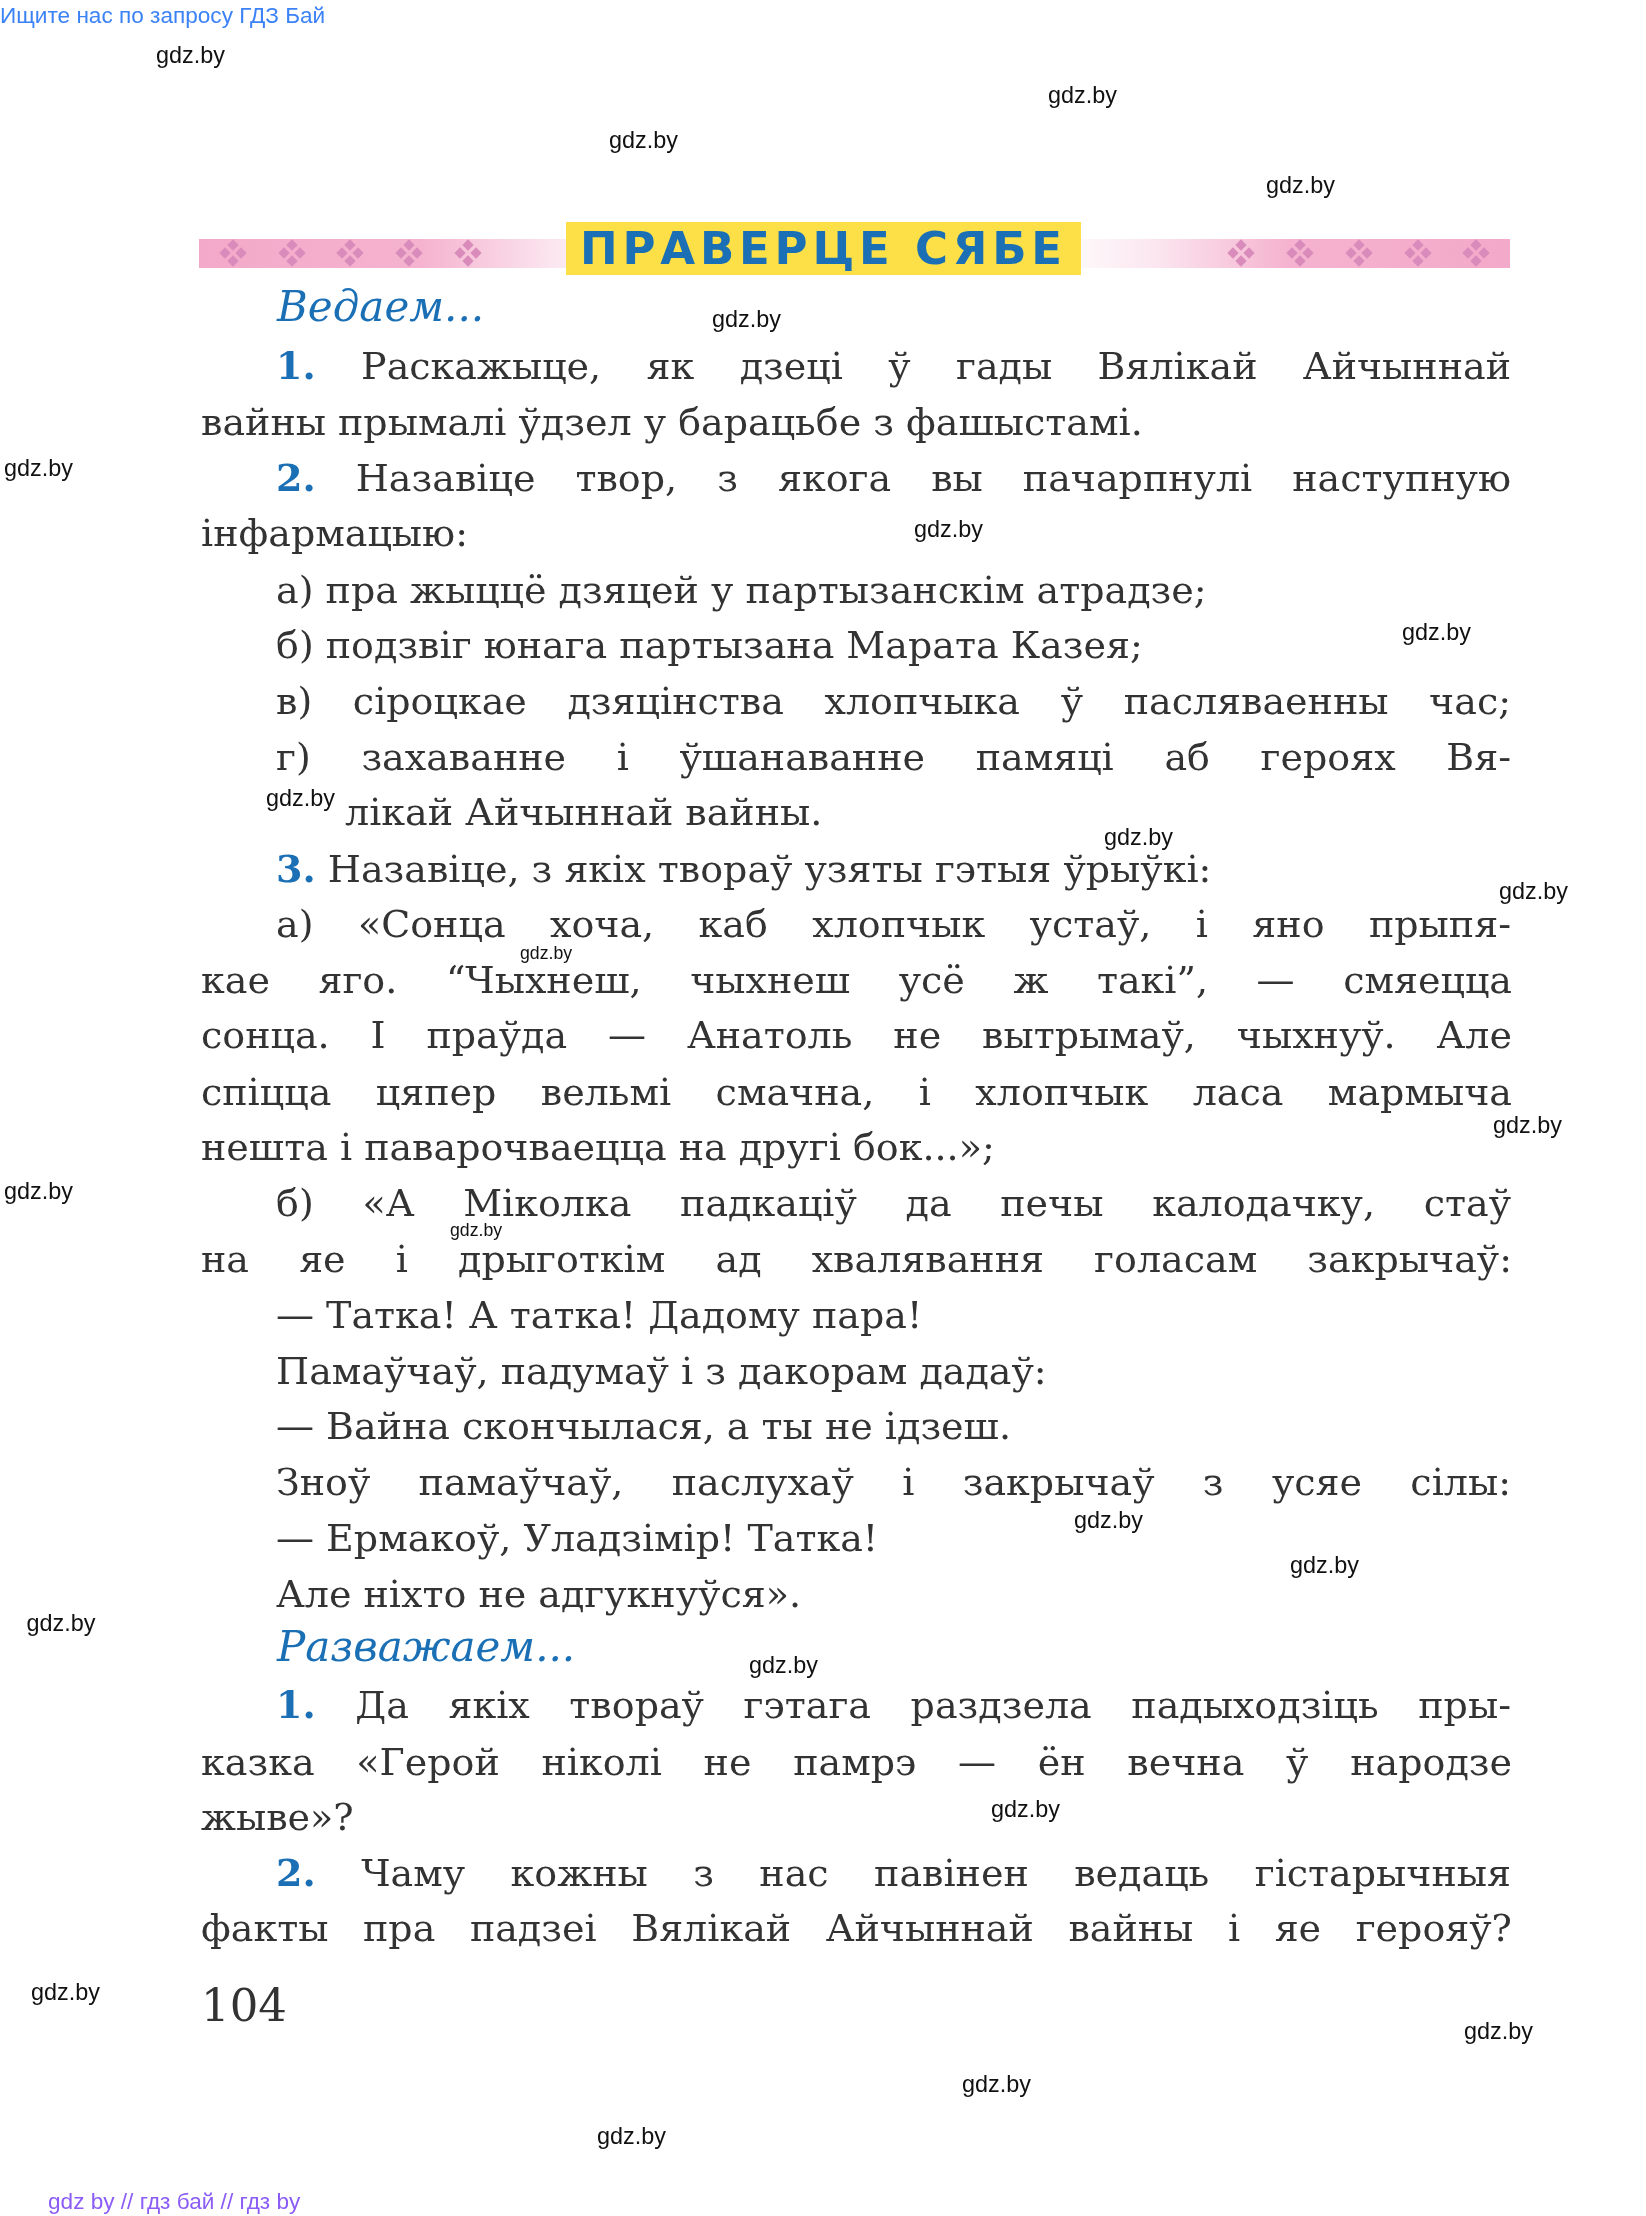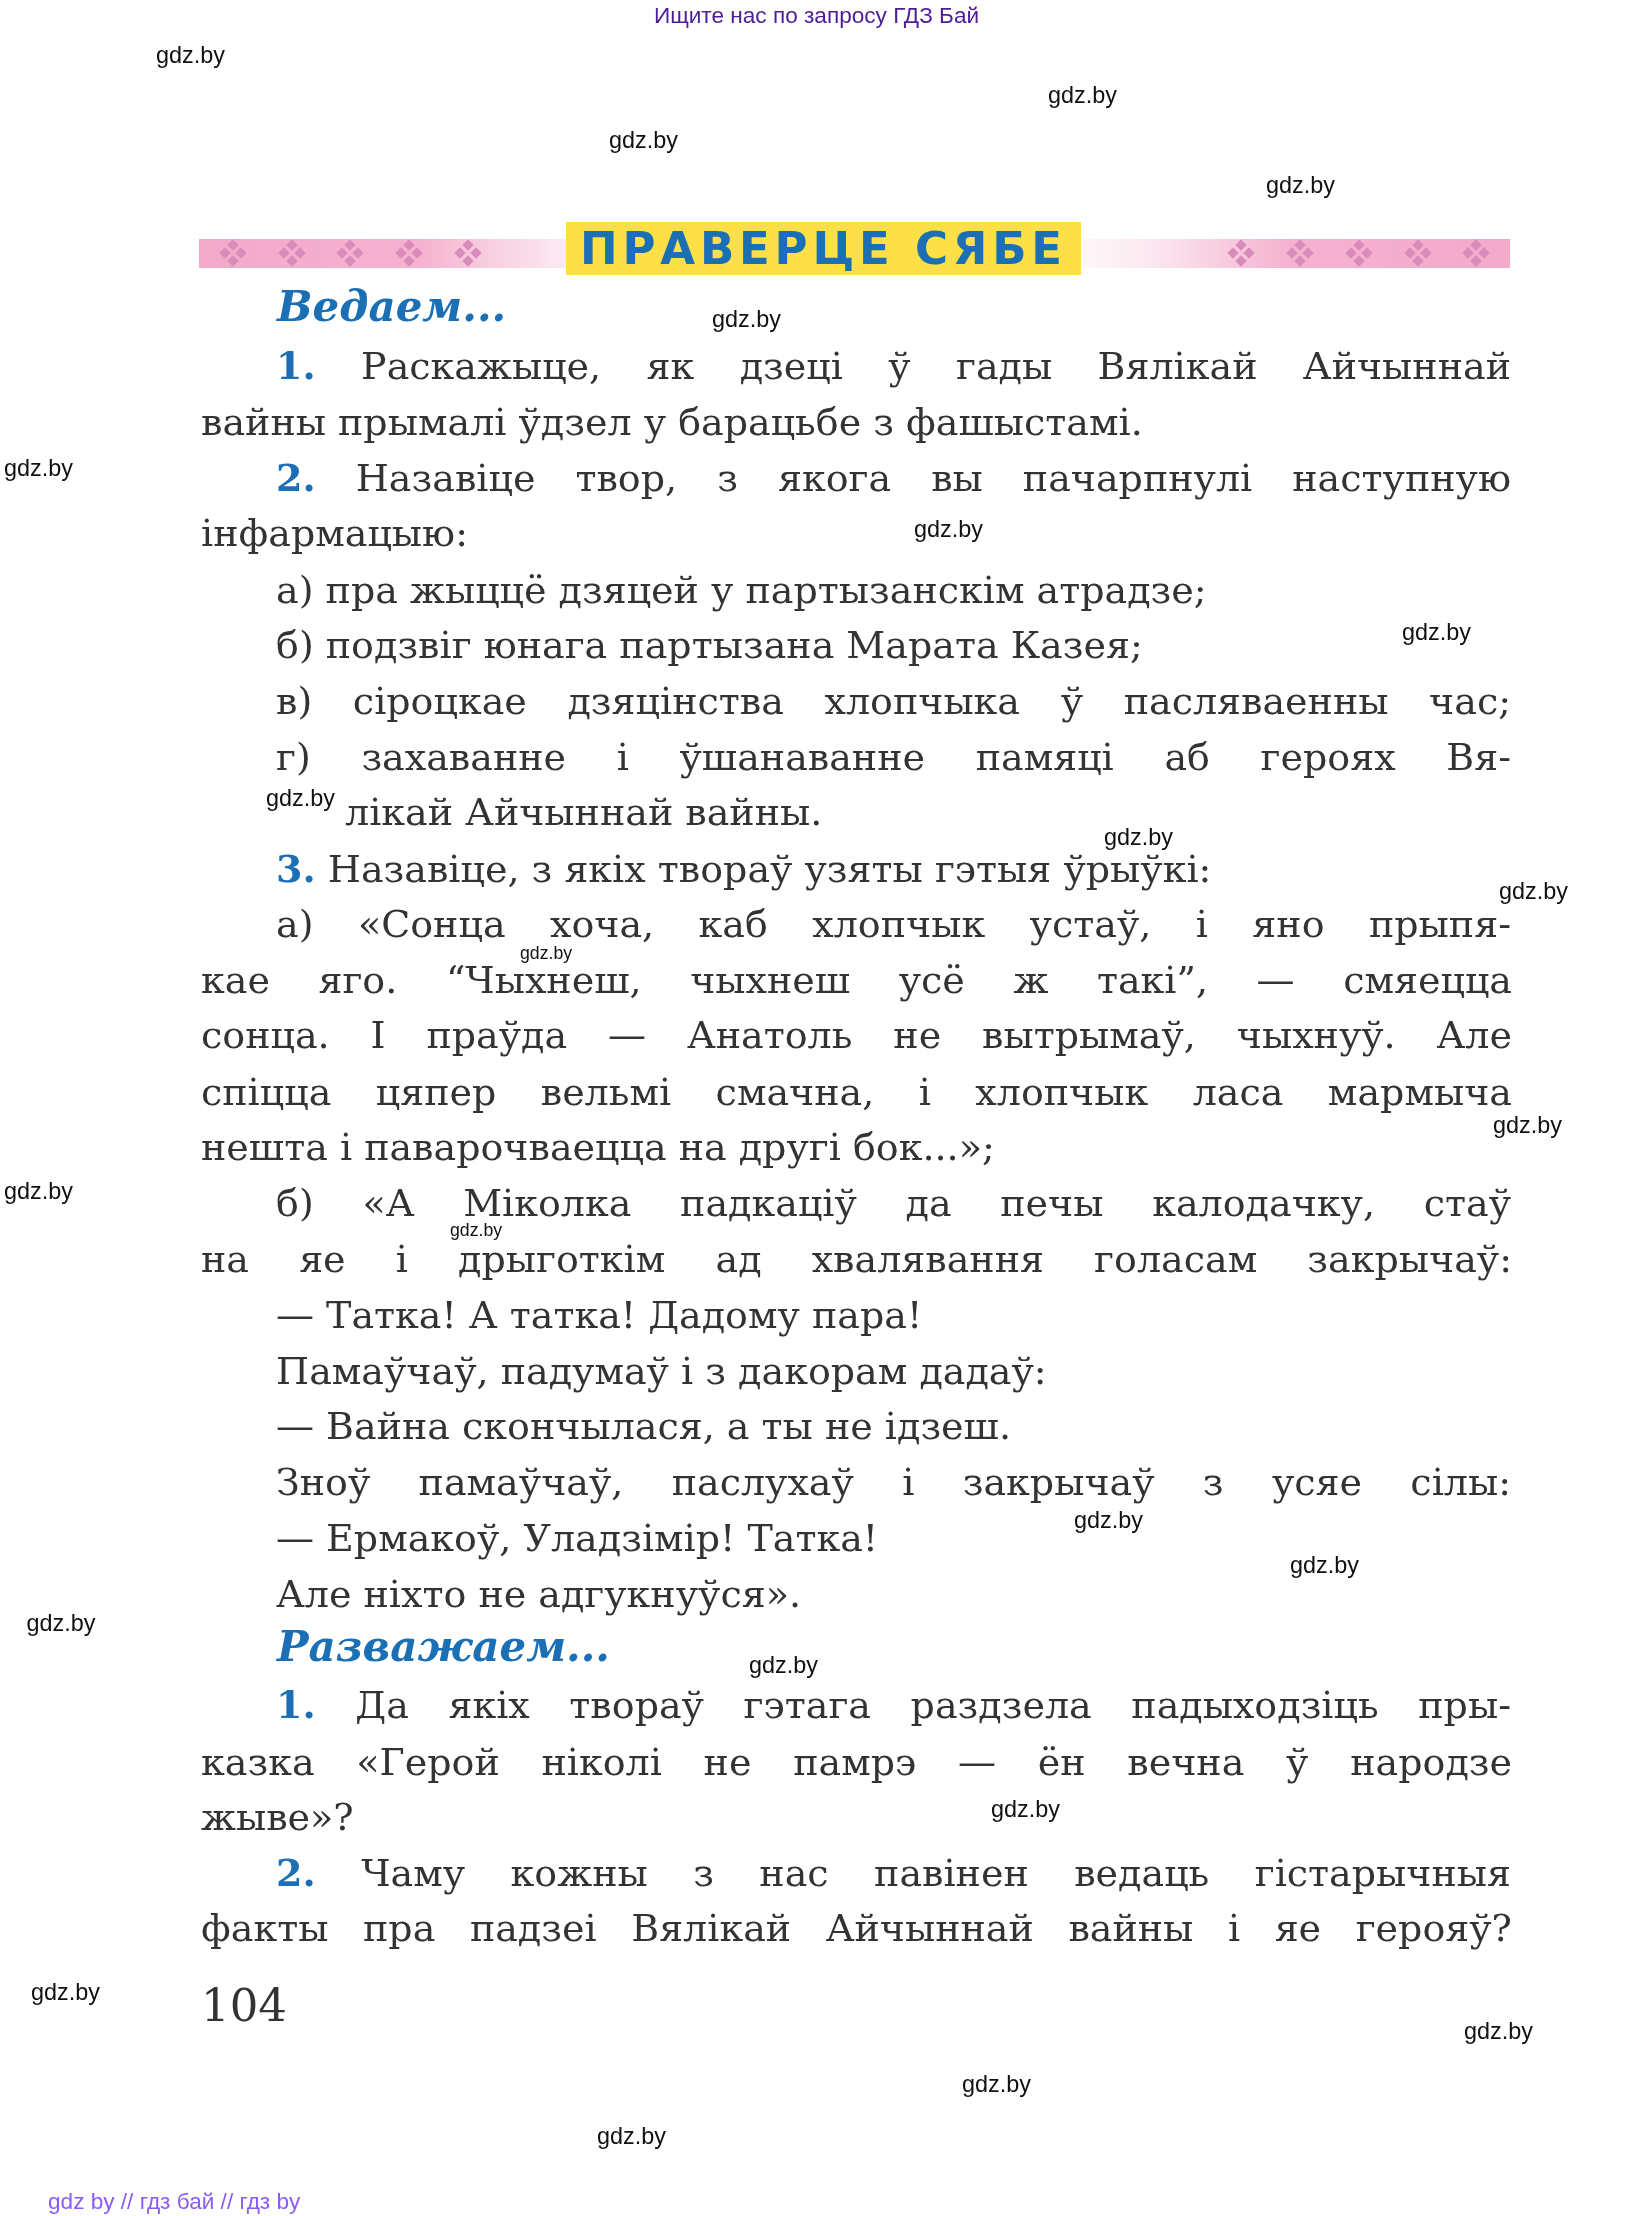--- a/index.html
+++ b/index.html
@@ -1,33 +1,33 @@
 <!DOCTYPE html>
 <html style="font-size:13px"><head>
 <meta charset="utf-8">
 <style>
   html, body { margin:0; padding:0; background:#ffffff; }
   body { width:1647px; height:2216px; position:relative; overflow:hidden; }
   .abs { position:absolute; white-space:nowrap; }
   .wm { font-family:"Liberation Sans", sans-serif; font-size:23.4px; color:#111; }
   .wm-small { font-size:17.7px; }
-  .top-banner { font-family:"Liberation Sans", sans-serif; font-size:22.6px; color:#4c1d95; left:0; width:1633px; text-align:center; top:3.2px; }
+  .top-banner { font-family:"Liberation Sans", sans-serif; font-size:22.6px; color:#3b82f6; left:0; width:1633px; top:3.2px; }
   .bottom-banner { font-family:"Liberation Sans", sans-serif; font-size:22.6px; color:#8b5cf6; left:0; width:1647px; text-align:left; top:2189px;padding-left:48px; }
   .band { position:absolute; left:199px; top:239px; width:1311px; height:29px;
           background:linear-gradient(90deg,#f3a9c9 0%,#f5b3cf 17%,#fbe6ef 27%,#ffffff 35%,#ffffff 65%,#fbe6ef 73%,#f5b3cf 83%,#f3a9c9 100%); }
   .orn { position:absolute; top:2.4px; width:24px; height:24px; }
   .orn i { position:absolute; width:8px; height:8px; background:#d98cbb; transform:rotate(45deg); }
   .orn i:nth-child(1){ left:8px; top:0; }
   .orn i:nth-child(2){ left:0; top:8px; }
   .orn i:nth-child(3){ left:16px; top:8px; }
   .orn i:nth-child(4){ left:8px; top:16px; }
   .title { position:absolute; left:0; width:1647px; top:222px; text-align:center;
            font-family:"DejaVu Sans", sans-serif; font-weight:bold; font-size:45px; letter-spacing:4.8px; color:#1a6fb5; }
   .title span { background:#fde047; padding:0 14.5px; }
-  .sect { font-family:"DejaVu Serif", serif; font-style:italic; font-weight:bold; font-size:42px; color:#1a6fb5; }
+  .sect { font-family:"DejaVu Serif", serif; font-style:italic; font-weight:normal; font-size:42px; color:#1a6fb5; }
   .line { font-family:"DejaVu Serif", serif; font-size:38px; color:#333; line-height:56px; height:56px; }
   .num { color:#1a6fb5; font-weight:bold; }
   .justify { width:1311px; text-align:justify; text-align-last:justify; }
   .justify-ind { width:1235px; text-align:justify; text-align-last:justify; }
   .pageno { font-family:"DejaVu Serif", serif; font-size:45px; color:#333;text-align:center; }
 </style>
 </head>
 <body>
 
 <div class="abs top-banner">Ищите нас по запросу ГДЗ Бай</div>

